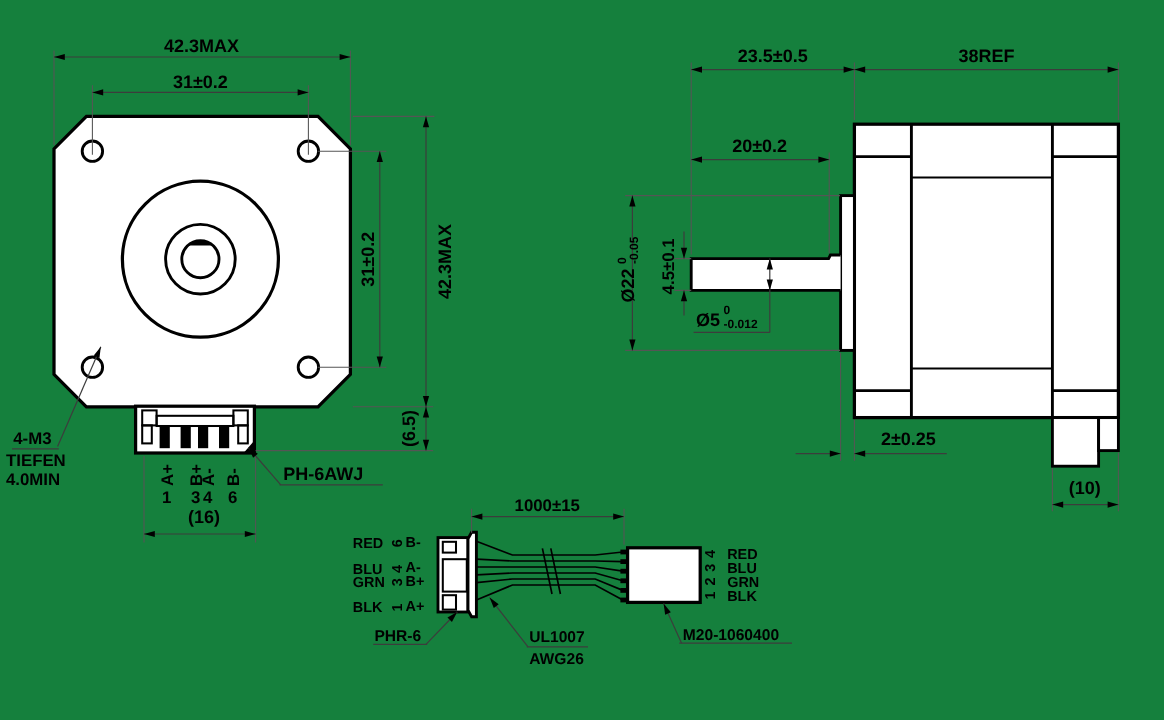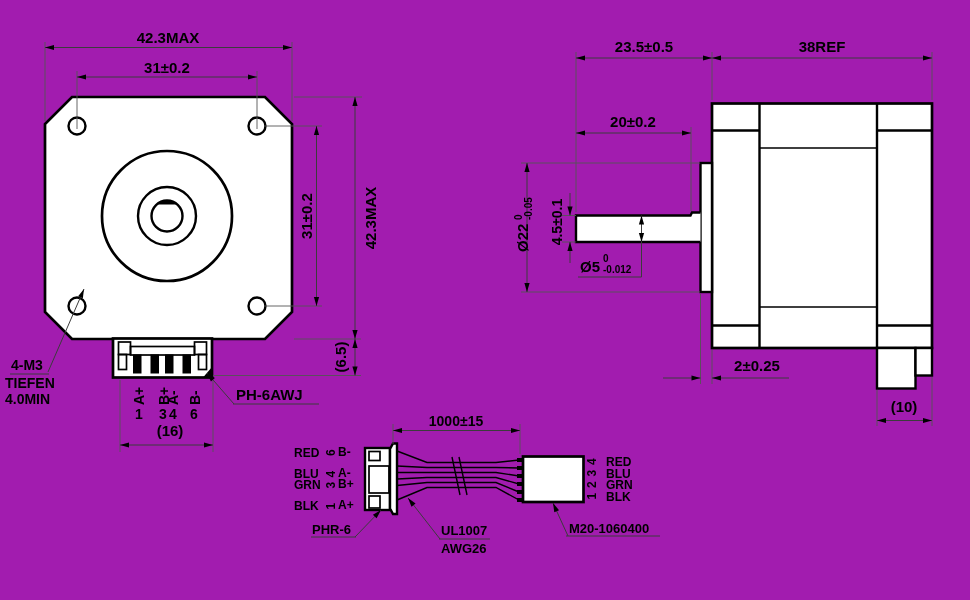--- a/index.html
+++ b/index.html
@@ -1,16 +1,16 @@
 <!DOCTYPE html>
 <html><head>
 <meta charset="utf-8">
 <style>
   html,body{margin:0;padding:0;background:#fff;}
-  #stage{position:relative;width:970px;height:600px;background:#a21caf;overflow:hidden;}
+  #stage{position:relative;width:970px;height:600px;background:#15803d;overflow:hidden;}
   svg{display:block;}
   .ol  {fill:#fff;stroke:#000;stroke-width:2.7;stroke-linejoin:miter;}
   .ol2 {fill:none;stroke:#000;stroke-width:2.4;}
   .olf {fill:#fff;stroke:#000;stroke-width:2.4;}
   .thin{fill:none;stroke:#000;stroke-width:1.7;}
   .dim {fill:none;stroke:#3c3c3c;stroke-width:1;}
   .ext {fill:none;stroke:#555;stroke-width:0.9;}
   .arr {fill:#000;stroke:none;}
   .blk {fill:#000;stroke:none;}
   .wire{fill:none;stroke:#000;stroke-width:1.4;}

